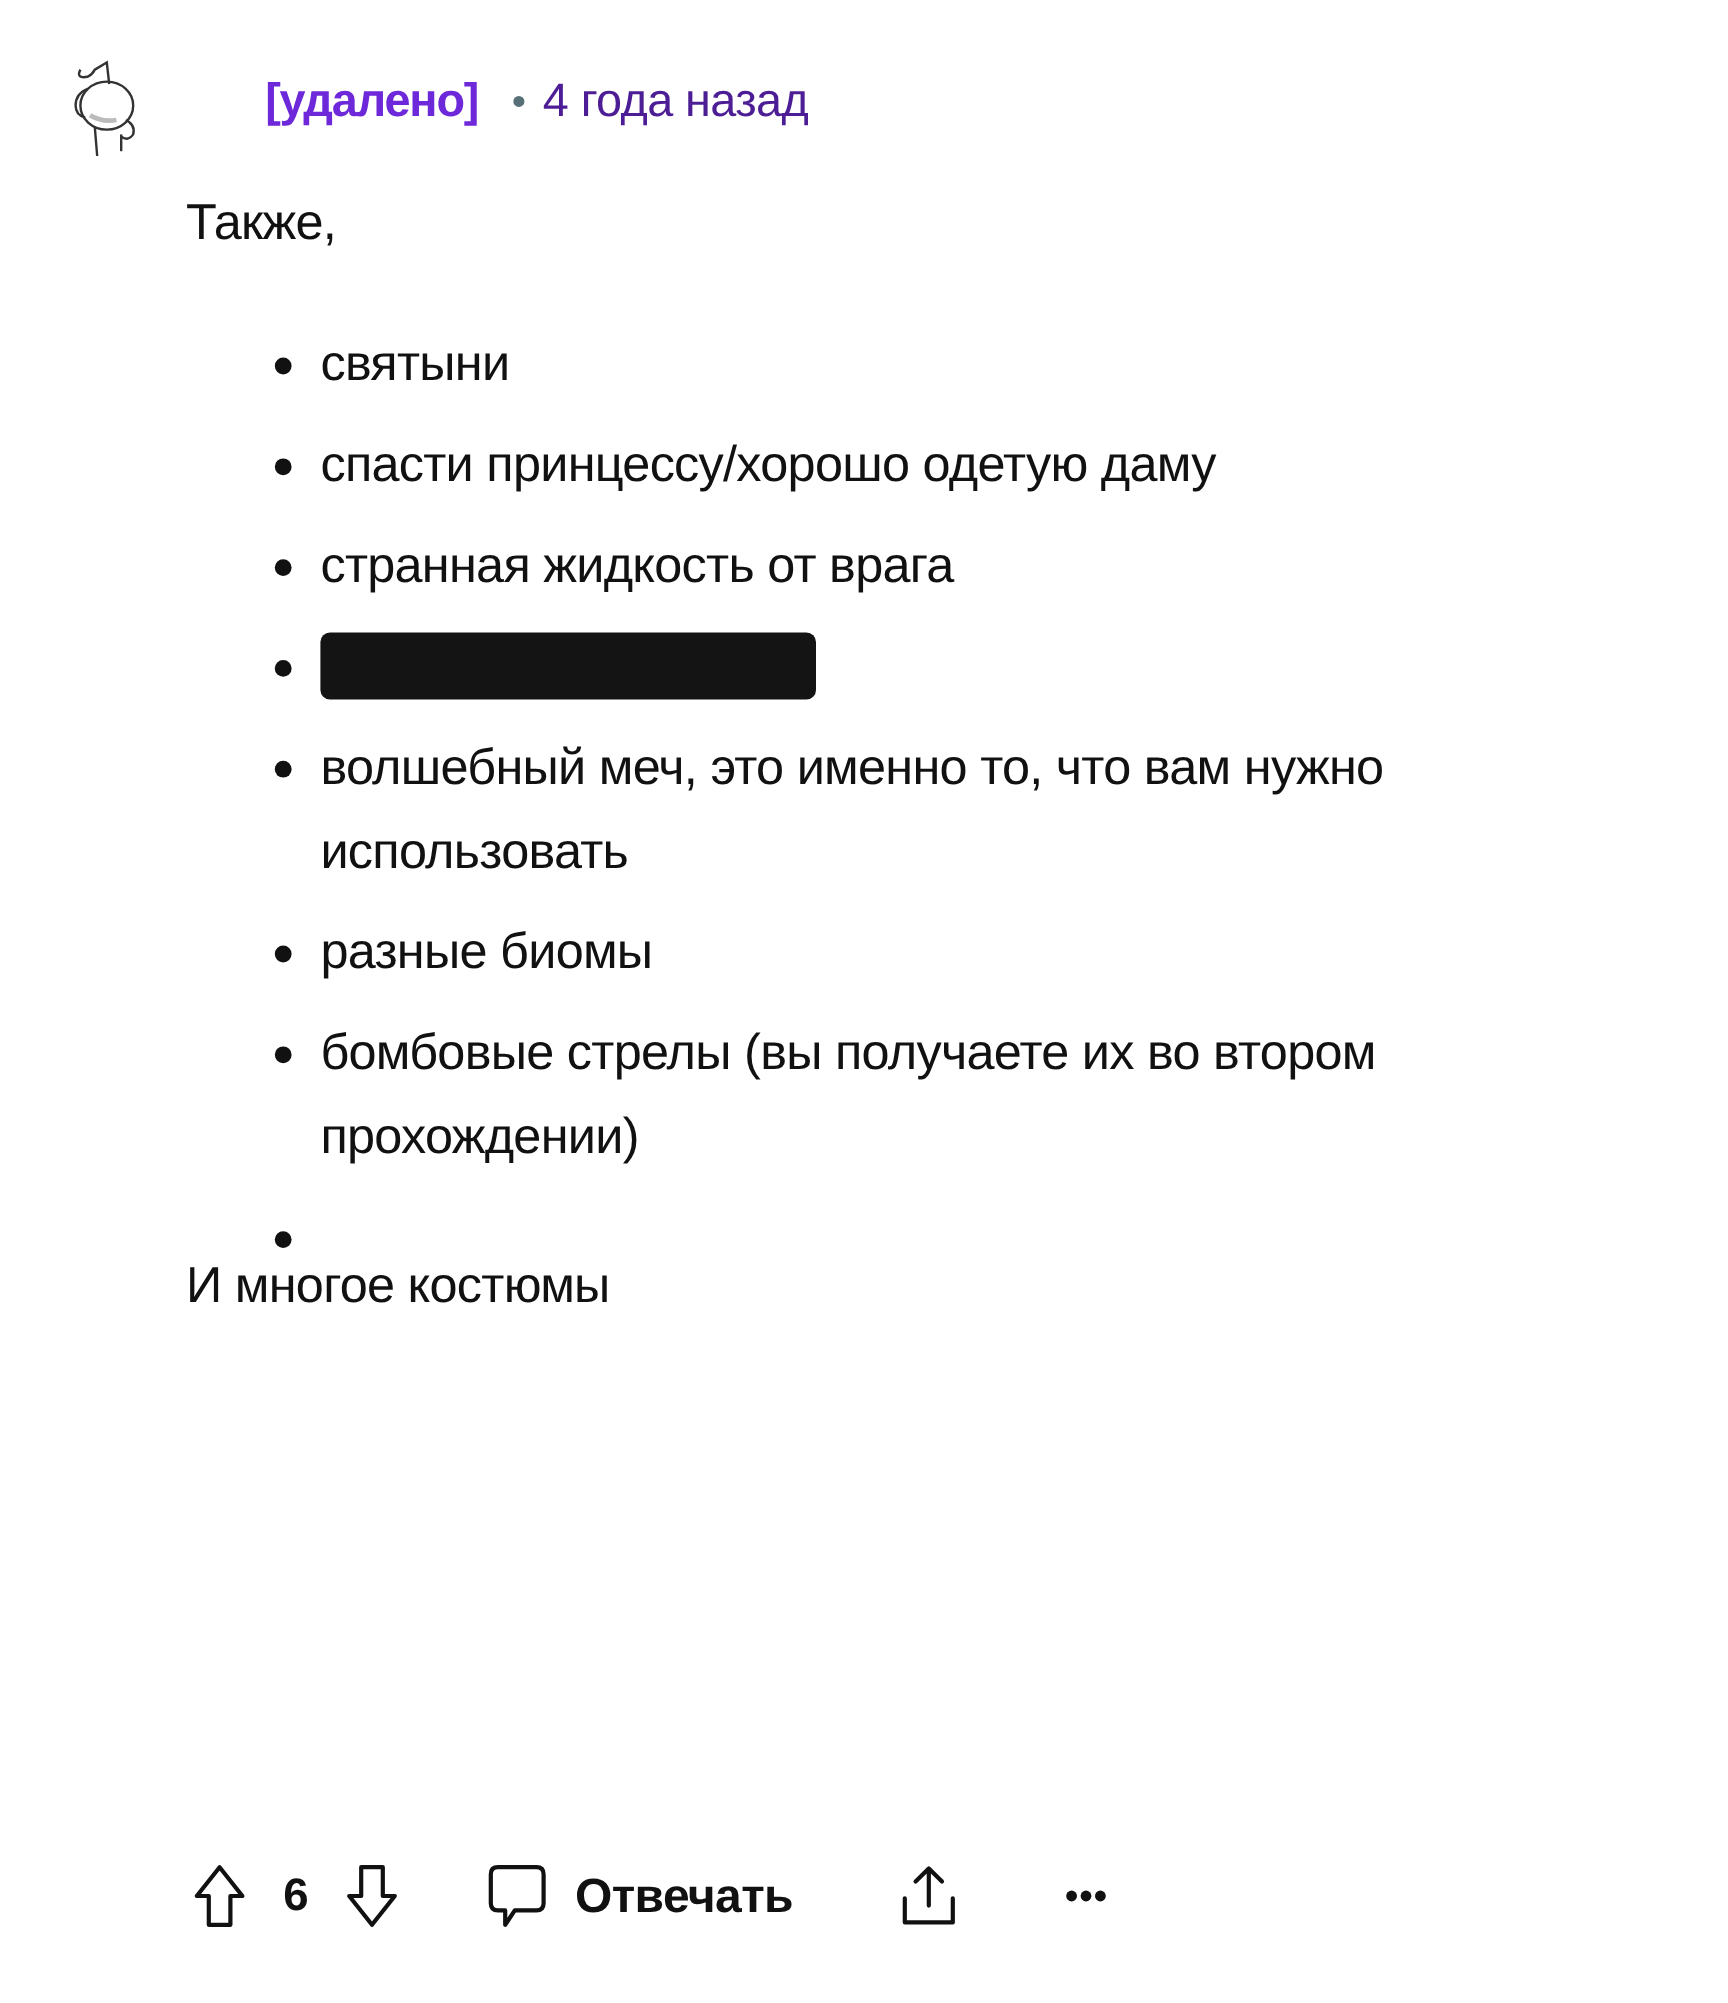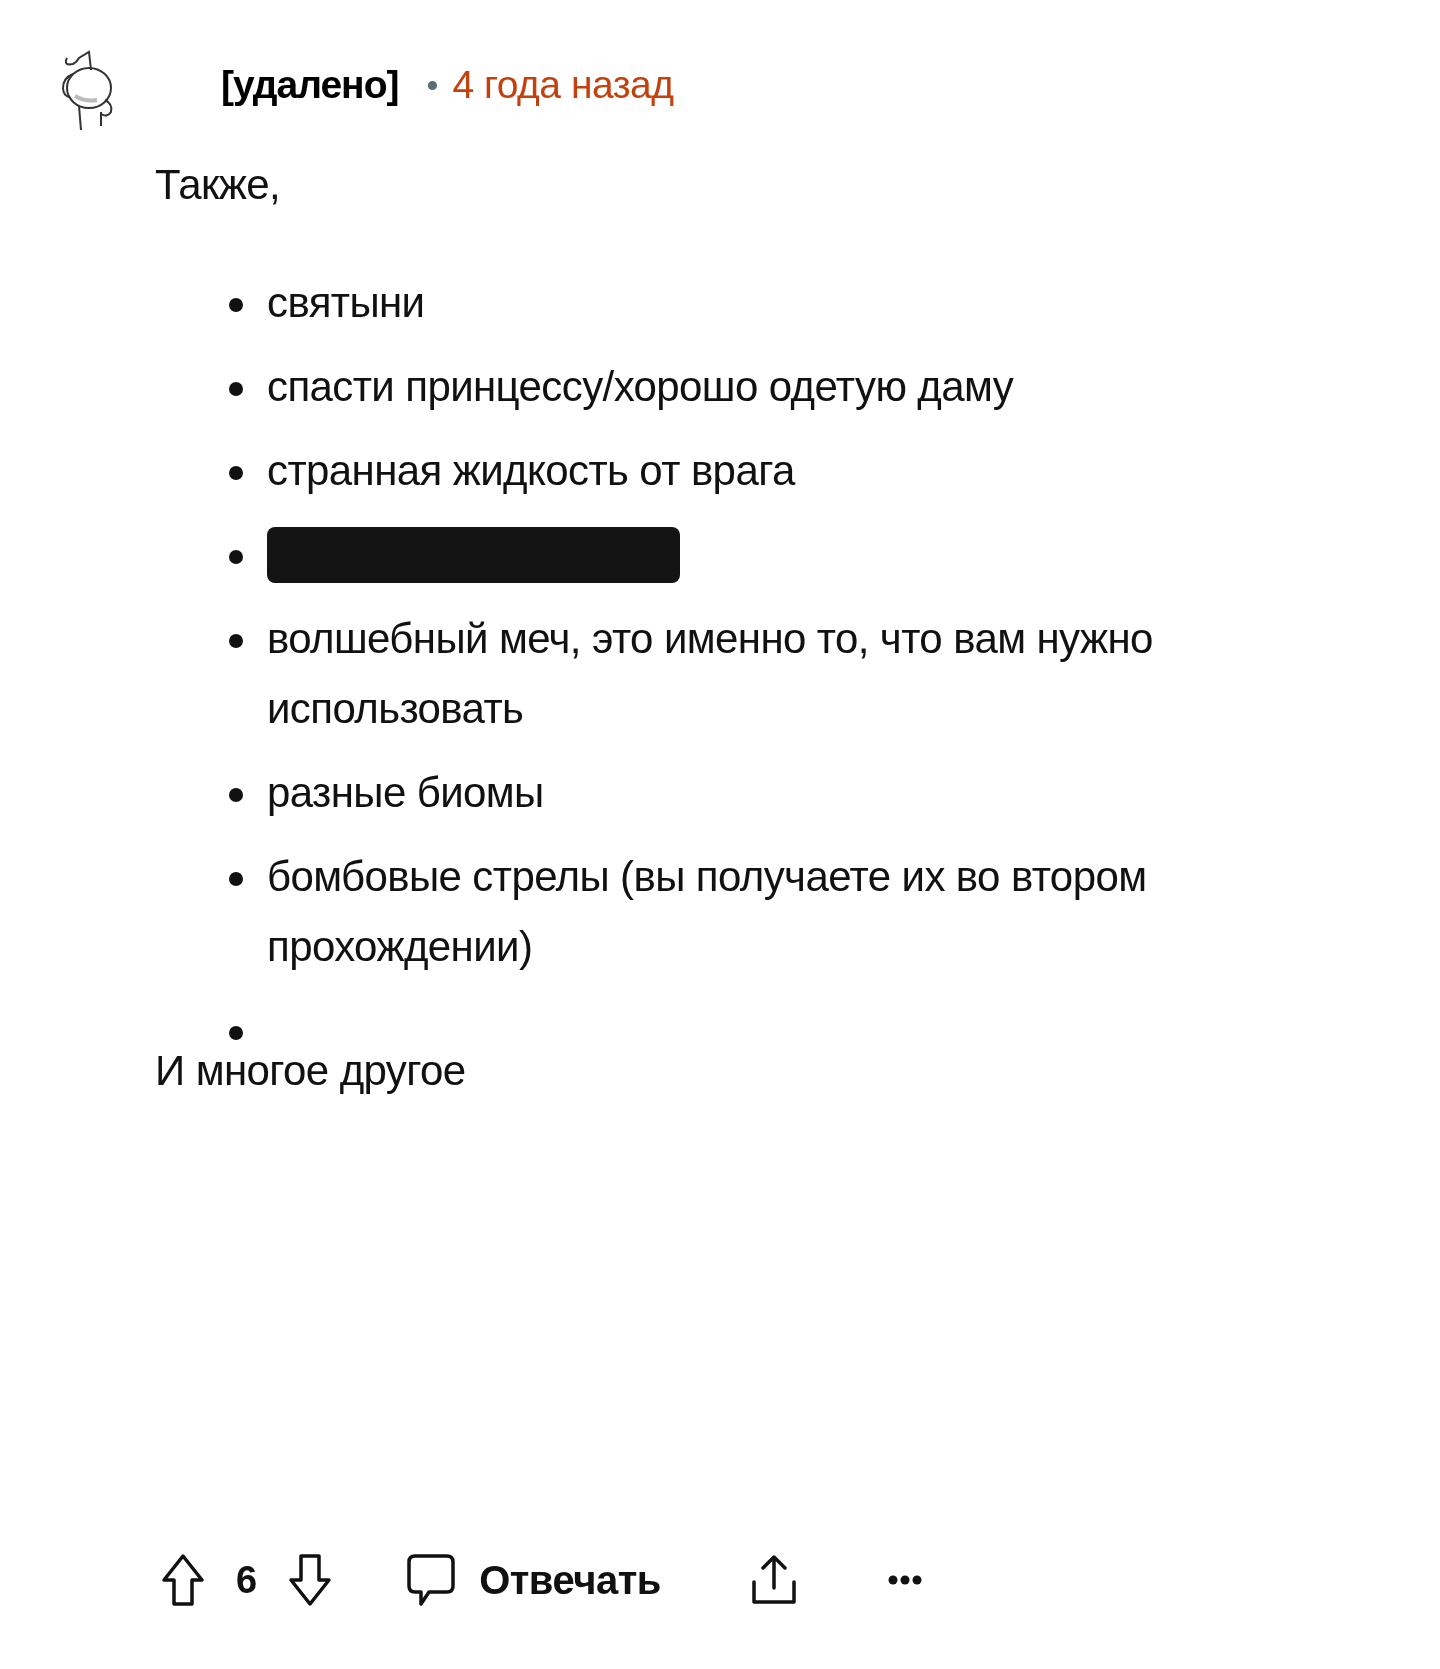--- a/index.html
+++ b/index.html
@@ -1,22 +1,22 @@
 <!DOCTYPE html>
 <html><head>
 <meta charset="utf-8">
 <style>
   html, body { margin:0; padding:0; background:#ffffff; }
   body { width:1440px; height:1669px; position:relative; overflow:hidden;
          font-family:"Liberation Sans", sans-serif; color:#111111; }
   .header { position:absolute; left:55px; top:40px; height:90px; display:flex; align-items:center; }
   .avatar { width:70px; height:90px; margin-right:96px; }
-  .author { font-size:39px; font-weight:bold; color:#000000; letter-spacing:-1px; }
+  .author { font-size:39px; font-weight:bold; color:#6d28d9; letter-spacing:-1px; }
   .sep { font-size:34px; color:#576f76; margin:0 14px 0 28px; }
-  .time { font-size:39px; color:#c2410c; letter-spacing:-0.5px; }
+  .time { font-size:39px; color:#4c1d95; letter-spacing:-0.5px; }
   .body { position:absolute; left:155px; top:150px; width:1250px; font-size:42px; line-height:70px; letter-spacing:-0.6px; }
   .intro { margin:0; }
   ul.items { list-style:none; margin:48px 0 0 0; padding:0 0 0 112px; }
   ul.items li { position:relative; margin:0 0 14px 0; }
   ul.items li .bullet { position:absolute; left:-38px; top:30px; width:14px; height:14px; border-radius:50%; background:#111; }
   .redacted { display:inline-block; width:413px; height:56px; background:#141414; border-radius:8px; vertical-align:middle; margin-top:-6px; }
   .outro { margin:54px 0 0 0; }
   .actions { position:absolute; left:160px; top:1545px; height:70px; display:flex; align-items:center; }
   .act { display:flex; align-items:center; cursor:pointer; }
   .vote-count { font-size:38px; font-weight:bold; margin:0 30px 0 30px; }
@@ -48,21 +48,21 @@
   <ul class="items">
     <li><span class="bullet"></span><span>святыни</span></li>
     <li><span class="bullet"></span><span>спасти принцессу/хорошо одетую даму</span></li>
     <li><span class="bullet"></span><span>странная жидкость от врага</span></li>
     <li><span class="bullet"></span><span class="redacted"></span></li>
     <li><span class="bullet"></span><span>волшебный меч, это именно то, что вам нужно использовать</span></li>
     <li><span class="bullet"></span><span>разные биомы</span></li>
     <li><span class="bullet"></span><span>бомбовые стрелы (вы получаете их во втором прохождении)</span></li>
     <li><span class="bullet"></span></li>
   </ul>
-  <p class="outro">И многое другое</p>
+  <p class="outro">И многое костюмы</p>
 </div>
 
 <div class="actions">
   <div class="act icon">
     <svg width="46" height="56" viewBox="0 0 46 56" fill="none" stroke="#111" stroke-width="3.5" stroke-linejoin="round">
       <path d="M23 4 L42 28 H32 V52 H14 V28 H4 Z"></path>
     </svg>
   </div>
   <span class="vote-count">6</span>
   <div class="act icon">

